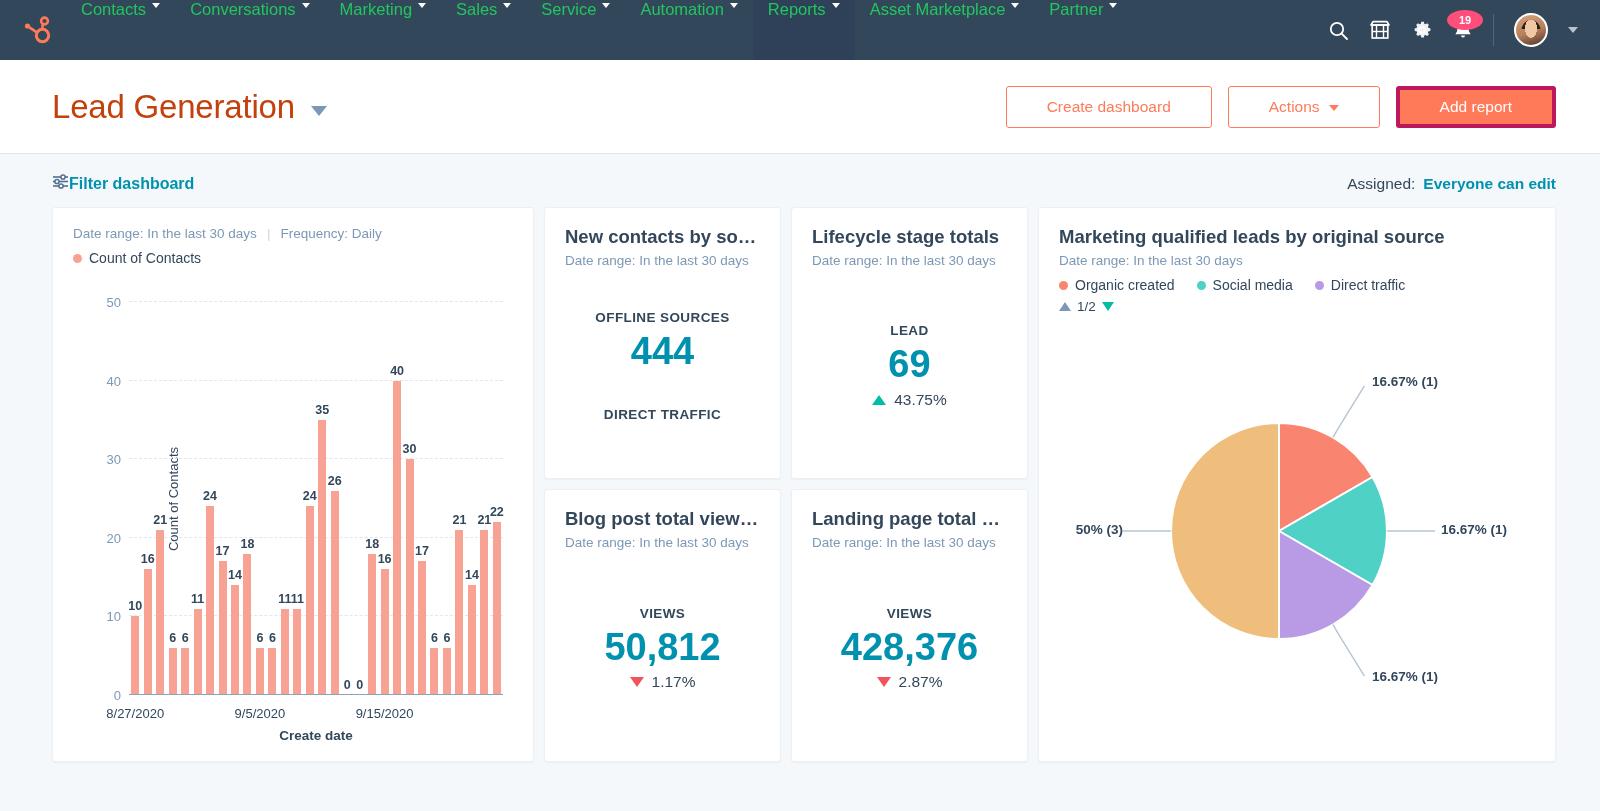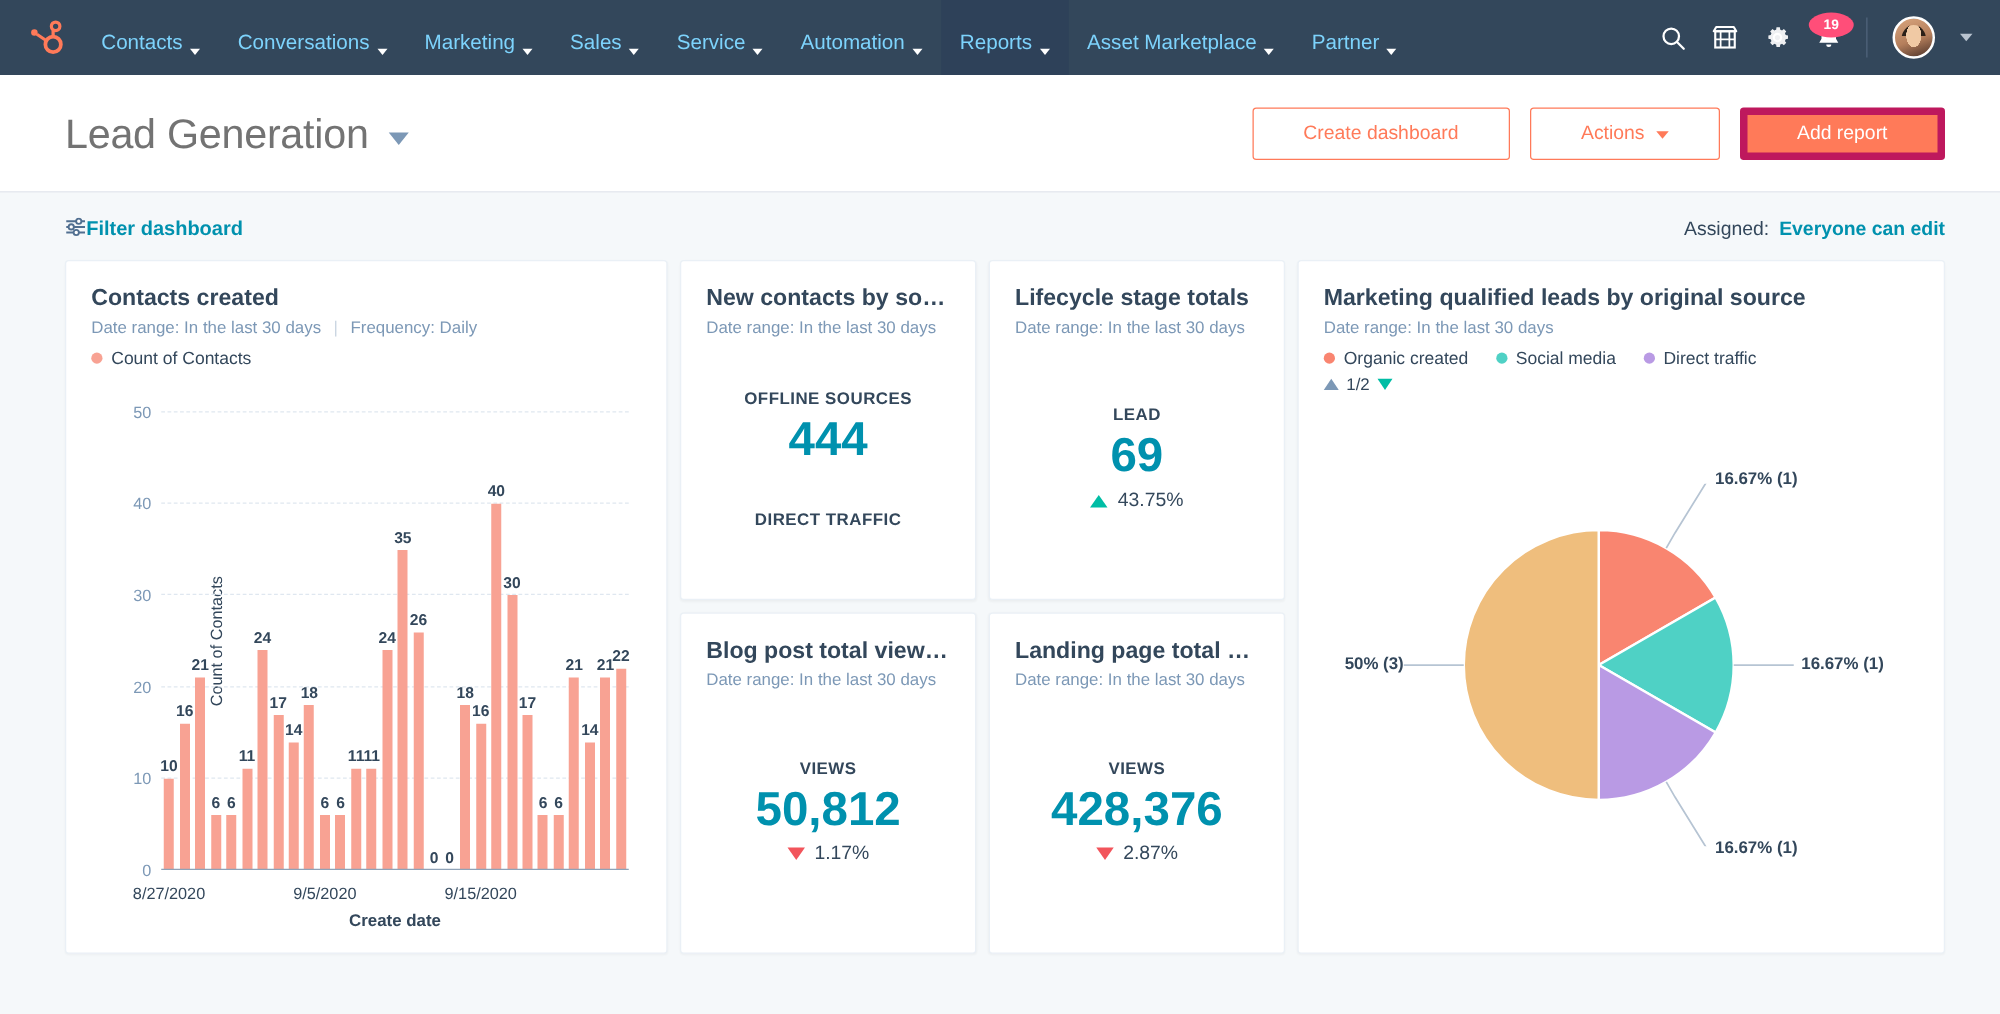--- a/index.html
+++ b/index.html
@@ -16,26 +16,26 @@
     height: 60px;
     background: #33475b;
     display: flex;
     align-items: center;
     padding: 0 22px 0 14px;
     position: relative;
   }
   .logo { width: 44px; display: flex; align-items: center; justify-content: center; }
   .nav-items { display: flex; align-items: center; height: 60px; margin-left: 8px; }
   .nav-item {
-    color: #7dd3fc;
+    color: #22c55e;
     font-size: 16.5px;
-    padding: 16px 15px;
+    padding: 0 15px;
     height: 60px;
     display: flex;
-    align-items: flex-end;
+    align-items: flex-start;
     gap: 6px;
     cursor: pointer;
     white-space: nowrap;
   }
   .nav-item.active { background: #2e4159; }
   .nav-item .caret {
     width: 0; height: 0;
     border-left: 4.5px solid transparent;
     border-right: 4.5px solid transparent;
     border-top: 5px solid #ffffff;
@@ -87,21 +87,21 @@
   .page-header {
     background: #ffffff;
     height: 94px;
     border-bottom: 1px solid #dfe3eb;
     display: flex;
     align-items: center;
     padding: 0 44px 0 52px;
   }
   .page-title {
     font-size: 33px;
-    color: #737373;
+    color: #c2410c;
     font-weight: 300;
     letter-spacing: -0.2px;
   }
   .title-caret {
     width: 0; height: 0;
     border-left: 8px solid transparent;
     border-right: 8px solid transparent;
     border-top: 10px solid #7c98b6;
     margin-left: 16px;
     margin-top: 8px;
@@ -123,21 +123,21 @@
     white-space: nowrap;
   }
   .btn-secondary {
     background: #ffffff;
     color: #ff7a59;
     border: 1px solid #ff7a59;
   }
   .btn-primary {
     background: #ff7a59;
     color: #ffffff;
-    border: 6px solid #be185d;
+    border: 4px solid #be185d;
   }
   .btn .caret-o {
     width: 0; height: 0;
     border-left: 5px solid transparent;
     border-right: 5px solid transparent;
     border-top: 6px solid #ff7a59;
     margin-top: 3px;
   }
 
   
@@ -451,21 +451,20 @@
   <div class="assigned">
     <span>Assigned:</span>
     <span class="assigned-value">Everyone can edit</span>
   </div>
 </div>
 
 <div class="grid">
 
   <div class="col-1">
     <div class="card chart-card">
-      <div class="card-title">Contacts created</div>
       <div class="card-sub">
         <span>Date range: In the last 30 days</span>
         <span class="sub-sep">|</span>
         <span>Frequency: Daily</span>
       </div>
       <div class="legend-row">
         <div class="legend-item">
           <span class="dot" style="background:#f8a293"></span>
           <span>Count of Contacts</span>
         </div>

